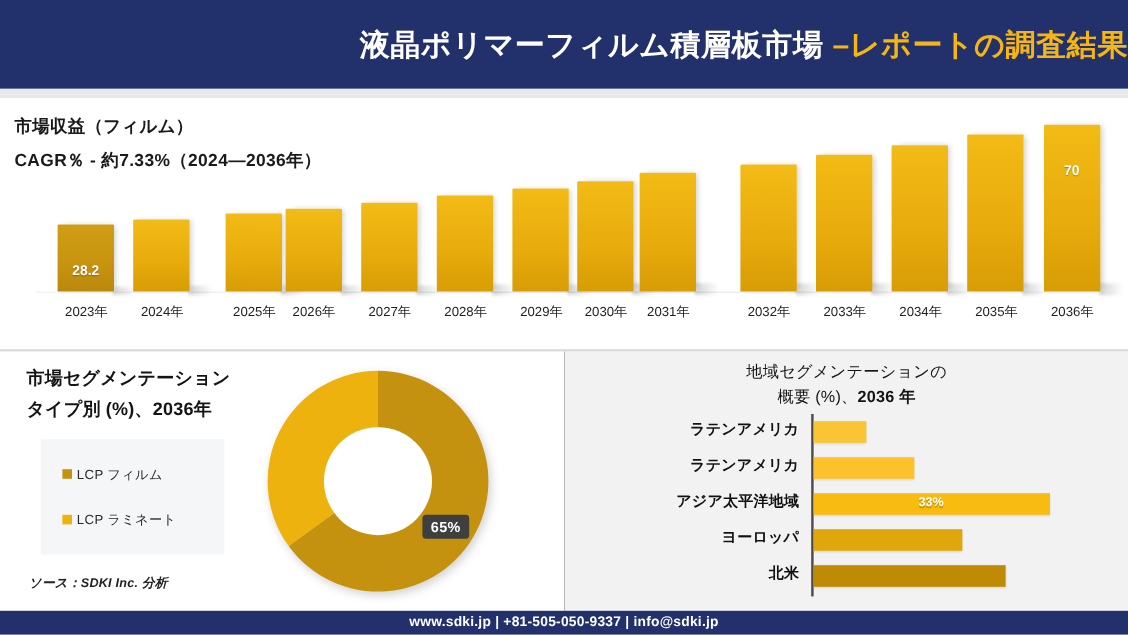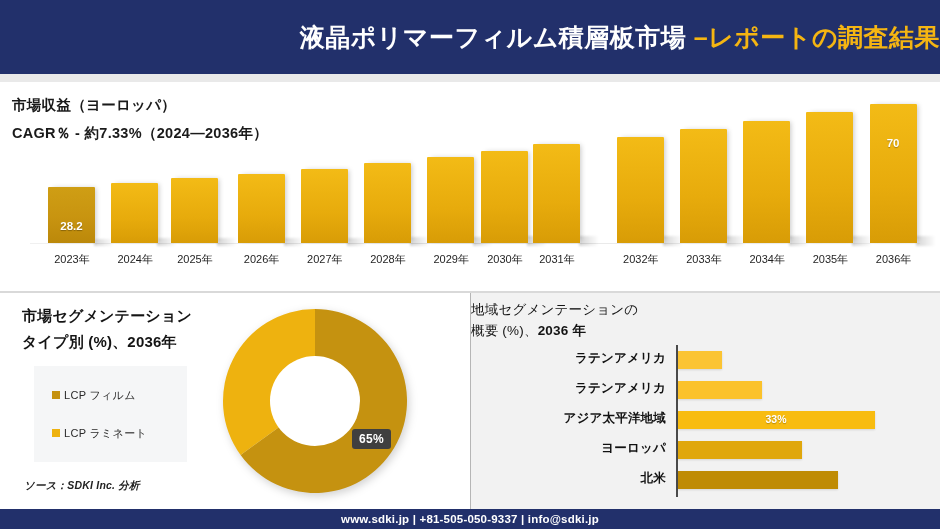--- a/index.html
+++ b/index.html
@@ -92,21 +92,21 @@
     position:absolute; left:137px; top:128px;
     background:#3f3f3f; color:#fff; font-size:12px; font-weight:700;
     padding:3px 7px; border-radius:3px; letter-spacing:.3px;
   }
 
   
   .panel-right {
     position:absolute; left:471px; top:293px; width:469px; height:216px;
     background:#f2f2f2;
   }
-  .region-title { position:absolute; left:0; top:6px; width:469px; text-align:left; }
+  .region-title { position:absolute; left:0; top:6px; width:469px; text-align:center; }
   .region-title div { font-size:13.5px; color:#141414; line-height:21px; letter-spacing:.2px; }
   .region-title .b { font-weight:700; }
 
   .hbar-plot { position:absolute; left:0; top:50px; width:469px; height:160px; }
   .hbar-axis { position:absolute; left:205px; top:2px; width:2px; height:152px; background:#4a4a4a; }
   .hbar-row { position:absolute; left:0; width:469px; height:30px; }
   .hbar-label {
     position:absolute; right:274px; top:5px; width:190px; text-align:right;
     font-size:12.5px; font-weight:700; color:#111; white-space:nowrap; letter-spacing:.2px;
   }
@@ -131,37 +131,37 @@
 
 <div id="page">
 
   <div class="header">
     <div class="header-title"><span>液晶ポリマーフィルム積層板市場 </span><span class="accent">–レポートの調査結果</span></div>
   </div>
   <div class="header-underline"></div>
 
   <div class="top-chart">
     <div class="chart-heading">
-      <div class="l1">市場収益（ヨーロッパ）</div>
+      <div class="l1">市場収益（フィルム）</div>
       <div class="l2">CAGR％ - 約7.33%（2024―2036年）</div>
     </div>
     <div class="col-plot" id="col-plot">
       <div class="col-baseline"></div>
     <div class="col-item" style="left: 48px; width: 47px; height: 209px;">
           <div class="col-shadow" style="height: 7.36px;"></div>
           <div class="col-bar first" style="height: 56px;"></div>
           <div class="col-val" style="bottom: 59px;">28.2</div>
           <div class="col-lbl">2023年</div>
         </div>
         <div class="col-item" style="left: 111.2px; width: 47px; height: 209px;">
           <div class="col-shadow" style="height: 7.6px;"></div>
           <div class="col-bar rest" style="height: 60px;"></div>
           <div class="col-lbl">2024年</div>
         </div>
-        <div class="col-item" style="left: 171px; width: 47px; height: 209px; margin-top: 24px;">
+        <div class="col-item" style="left: 188px; width: 47px; height: 209px; margin-top: 24px;">
           <div class="col-shadow" style="height: 7.9px;"></div>
           <div class="col-bar rest" style="height: 65px;"></div>
           <div class="col-lbl">2025年</div>
         </div>
         <div class="col-item" style="left: 237.6px; width: 47px; height: 209px;">
           <div class="col-shadow" style="height: 8.14px;"></div>
           <div class="col-bar rest" style="height: 69px;"></div>
           <div class="col-lbl">2026年</div>
         </div>
         <div class="col-item" style="left: 300.8px; width: 47px; height: 209px;">

